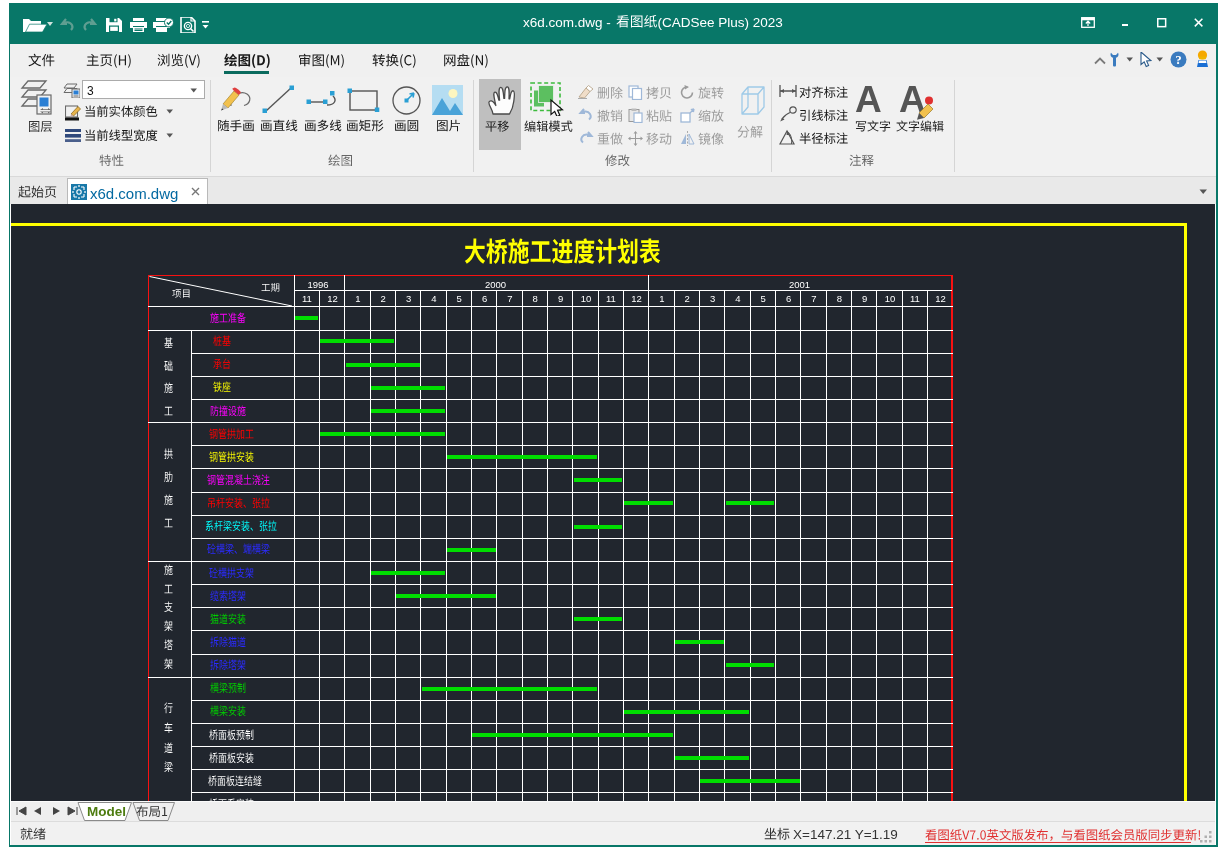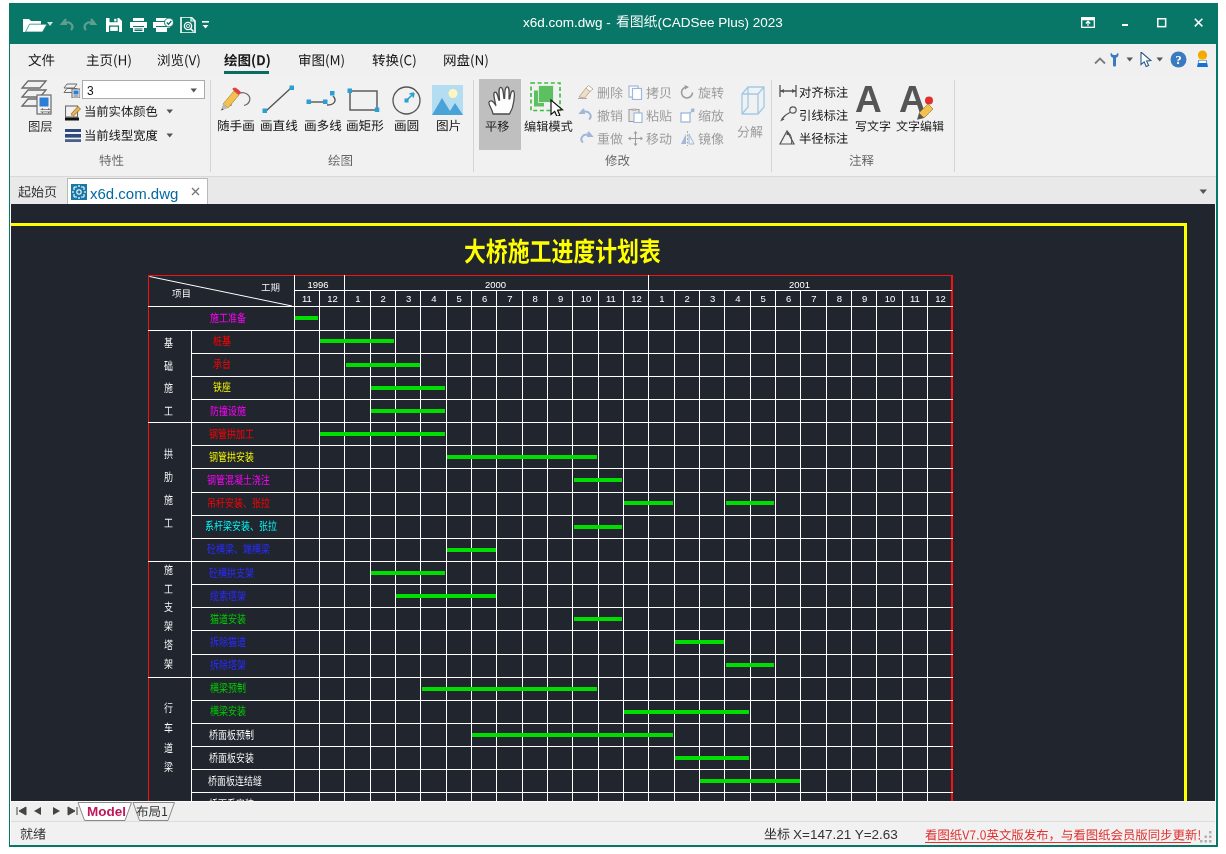--- a/index.html
+++ b/index.html
@@ -622,33 +622,33 @@
 <svg style="position:absolute;left:16px;top:805.5px" width="62" height="10" viewBox="0 0 62 10">
 <path d="M1 1 V9 M10 1 L3 5 L10 9 Z" fill="#444" stroke="#444" stroke-width="1"></path>
 <path d="M25 1 L18 5 L25 9 Z" fill="#444"></path>
 <path d="M37 1 L44 5 L37 9 Z" fill="#444"></path>
 <path d="M52 1 L59 5 L52 9 Z M61 1 V9" fill="#444" stroke="#444" stroke-width="1"></path>
   </svg>
 <svg style="position:absolute;left:76px;top:801.5px" width="100" height="19" viewBox="0 0 100 19">
     <path d="M2 0.5 L55.5 0.5 L49 18.5 L8.5 18.5 Z" fill="#fff" stroke="#8a8a8a" stroke-width="1"></path>
     <path d="M57 0.5 L98.5 0.5 L92 18.5 L63.5 18.5 Z" fill="#EFEFEF" stroke="#8a8a8a" stroke-width="1"></path>
   </svg>
-<div style="position:absolute;left:87.0px;top:803.5px;font:bold 13.5px 'Liberation Sans', sans-serif;color:#be185d;white-space:nowrap;">Model</div>
+<div style="position:absolute;left:87.0px;top:803.5px;font:bold 13.5px 'Liberation Sans', sans-serif;color:#4d7c0f;white-space:nowrap;">Model</div>
 <svg style="position:absolute;left:136.0px;top:803.4px;overflow:visible" width="2" height="2">
     <path transform="translate(0,13.12) scale(1.0,1)" d="M5 -10.5C4.8 -9.9 4.6 -9.2 4.3 -8.6H0.8V-7.7H3.9C3.1 -6 1.9 -4.5 0.4 -3.4C0.6 -3.2 0.8 -2.9 1 -2.6C1.6 -3.1 2.2 -3.7 2.8 -4.3V-0.2H3.7V-4.5H6.4V1H7.3V-4.5H10.1V-1.4C10.1 -1.2 10.1 -1.1 9.9 -1.1C9.7 -1.1 8.9 -1.1 8.1 -1.1C8.3 -0.9 8.4 -0.6 8.5 -0.3C9.5 -0.3 10.2 -0.3 10.6 -0.4C11 -0.6 11.1 -0.9 11.1 -1.4V-5.4H10.1H7.3V-7.1H6.4V-5.4H3.6C4.1 -6.1 4.6 -6.9 5 -7.7H11.8V-8.6H5.4C5.6 -9.2 5.8 -9.7 6 -10.3ZM14.4 -9.9V-6.9C14.4 -4.8 14.3 -2 12.8 0.1C13.1 0.2 13.4 0.5 13.6 0.7C14.7 -0.9 15.1 -2.9 15.2 -4.7H23C22.8 -1.5 22.7 -0.3 22.4 -0C22.3 0.1 22.1 0.1 21.9 0.1C21.7 0.1 21.1 0.1 20.4 0.1C20.6 0.3 20.7 0.7 20.7 1C21.4 1 22 1 22.4 1C22.7 0.9 23 0.8 23.2 0.6C23.6 0.1 23.7 -1.3 23.9 -5.1C23.9 -5.2 23.9 -5.6 23.9 -5.6H15.3L15.3 -6.6H23V-9.9ZM15.3 -9H22.1V-7.4H15.3ZM16.4 -3.7V0.2H17.2V-0.5H21.1V-3.7ZM17.2 -3H20.2V-1.3H17.2ZM26.1 0H31.1V-1H29.3V-9.2H28.4C27.9 -8.9 27.3 -8.7 26.5 -8.5V-7.8H28.1V-1H26.1Z" fill="#333"></path>
   </svg>
 <div style="position:absolute;left:11.0px;top:820.5px;width:1203.5px;height:24.3px;background:#F1F1F1;"></div>
 <div style="position:absolute;left:11.0px;top:820.5px;width:1203.5px;height:1.0px;background:#DCDCDC;"></div>
 <svg style="position:absolute;left:19.5px;top:825.4px;overflow:visible" width="2" height="2">
     <path transform="translate(0,13.65) scale(1.0,1)" d="M2.3 -6.6H5.2V-5H2.3ZM9.4 -5.6V-0.7C9.4 0.1 9.5 0.4 9.7 0.5C9.9 0.7 10.2 0.7 10.5 0.7C10.6 0.7 11.1 0.7 11.3 0.7C11.6 0.7 11.9 0.7 12.1 0.6C12.3 0.5 12.4 0.4 12.5 0.1C12.5 -0.2 12.6 -0.9 12.6 -1.4C12.4 -1.5 12 -1.7 11.9 -1.9C11.8 -1.2 11.8 -0.7 11.8 -0.4C11.8 -0.2 11.7 -0.1 11.6 -0.1C11.5 -0 11.4 -0 11.2 -0C11 -0 10.8 -0 10.7 -0C10.5 -0 10.4 -0 10.3 -0.1C10.3 -0.1 10.2 -0.3 10.2 -0.6V-5.6ZM1.8 -3.6C1.6 -2.5 1.2 -1.4 0.7 -0.7C0.8 -0.6 1.2 -0.3 1.4 -0.2C1.9 -1 2.4 -2.2 2.7 -3.4ZM4.8 -3.4C5.2 -2.7 5.6 -1.7 5.7 -1.1L6.4 -1.4C6.3 -2 5.9 -3 5.5 -3.7ZM10 -9.9C10.5 -9.3 11.1 -8.5 11.3 -8L12 -8.4C11.8 -8.9 11.2 -9.8 10.6 -10.3ZM1.4 -7.4V-4.3H3.4V-0C3.4 0.1 3.3 0.1 3.2 0.1C3.1 0.2 2.6 0.2 2.1 0.1C2.3 0.4 2.4 0.7 2.4 1C3.1 1 3.6 0.9 3.9 0.8C4.2 0.7 4.2 0.4 4.2 0V-4.3H6.1V-7.4ZM2.9 -10.7C3.1 -10.3 3.3 -9.8 3.5 -9.3H0.7V-8.4H6.6V-9.3H4.5C4.3 -9.8 4 -10.4 3.8 -10.9ZM8.6 -10.9C8.6 -9.9 8.6 -8.7 8.5 -7.6H6.8V-6.7H8.4C8.2 -3.9 7.6 -1.2 5.7 0.5C5.9 0.6 6.2 0.9 6.4 1.1C8.4 -0.8 9.1 -3.7 9.3 -6.7H12.4V-7.6H9.4C9.5 -8.7 9.5 -9.8 9.5 -10.9ZM13.6 -0.7 13.8 0.2C15 -0.1 16.5 -0.5 18 -0.9L18 -1.7C16.3 -1.3 14.7 -0.9 13.6 -0.7ZM24.3 -10.2C24 -9.7 23.7 -9.2 23.4 -8.6V-9.4H21.6V-10.9H20.7V-9.4H18.6V-8.5H20.7V-6.9H17.9V-6H21.1C20 -5.1 18.9 -4.3 17.6 -3.7C17.8 -3.5 18.1 -3.1 18.2 -2.9C18.6 -3.2 19.1 -3.4 19.5 -3.6V1H20.4V0.5H23.7V0.9H24.7V-4.7H20.9C21.4 -5.1 21.9 -5.5 22.4 -6H25.5V-6.9H23.2C23.9 -7.8 24.6 -8.8 25.2 -9.9ZM21.6 -8.5H23.3C22.9 -7.9 22.5 -7.4 22 -6.9H21.6ZM20.4 -1.7H23.7V-0.4H20.4ZM20.4 -2.5V-3.8H23.7V-2.5ZM13.8 -5.5C14 -5.6 14.3 -5.7 16 -5.9C15.4 -5 14.8 -4.3 14.6 -4.1C14.2 -3.6 13.9 -3.3 13.6 -3.2C13.7 -3 13.9 -2.5 13.9 -2.4C14.1 -2.5 14.6 -2.6 17.6 -3.2C17.6 -3.4 17.6 -3.8 17.6 -4.1L15.2 -3.6C16.2 -4.8 17.2 -6.2 18.1 -7.7L17.3 -8.1C17.1 -7.6 16.8 -7.2 16.5 -6.7L14.7 -6.5C15.5 -7.6 16.2 -9.1 16.8 -10.5L15.9 -10.9C15.4 -9.3 14.5 -7.6 14.2 -7.2C13.9 -6.7 13.7 -6.4 13.5 -6.4C13.6 -6.1 13.8 -5.7 13.8 -5.5Z" fill="#333"></path>
   </svg>
 <svg style="position:absolute;left:763.5px;top:825.4px;overflow:visible" width="2" height="2">
     <path transform="translate(0,13.65) scale(1.0,1)" d="M9.5 -10.3C9.1 -8.3 8.3 -6.6 7 -5.5V-10.8H6V-3.8H1.6V-2.9H6V-0.4H0.7V0.5H12.3V-0.4H7V-2.9H11.5V-3.8H7V-5.4C7.2 -5.2 7.5 -4.9 7.6 -4.7C8.3 -5.3 8.9 -6.1 9.4 -7C10.3 -6.2 11.2 -5.2 11.6 -4.5L12.3 -5.2C11.8 -5.9 10.7 -7 9.8 -7.9C10.1 -8.6 10.3 -9.3 10.5 -10.1ZM3.2 -10.3C2.7 -8.1 1.9 -6.3 0.5 -5.1C0.7 -5 1.1 -4.6 1.2 -4.4C2 -5.1 2.7 -6.1 3.2 -7.1C3.8 -6.4 4.6 -5.6 4.9 -5.1L5.6 -5.8C5.2 -6.4 4.3 -7.3 3.5 -8C3.8 -8.7 4 -9.4 4.1 -10.2ZM19.1 -9.9V-9H24.7V-9.9ZM23.1 -4.2C23.7 -2.9 24.3 -1.2 24.5 -0.2L25.4 -0.5C25.2 -1.6 24.6 -3.2 24 -4.5ZM19.4 -4.4C19 -3.1 18.5 -1.7 17.7 -0.7C18 -0.6 18.3 -0.4 18.5 -0.2C19.2 -1.2 19.9 -2.7 20.3 -4.3ZM18.5 -6.8V-5.9H21.3V-0.2C21.3 -0.1 21.2 -0 21 0C20.9 0 20.2 0 19.6 -0C19.7 0.3 19.8 0.7 19.9 1C20.8 1 21.4 1 21.8 0.8C22.1 0.6 22.3 0.3 22.3 -0.2V-5.9H25.4V-6.8ZM15.6 -10.9V-8.2H13.6V-7.3H15.4C15 -5.6 14.1 -3.8 13.3 -2.8C13.5 -2.5 13.8 -2.1 13.9 -1.9C14.5 -2.7 15.1 -4.1 15.6 -5.5V1H16.6V-5.8C17 -5.1 17.6 -4.3 17.8 -3.9L18.4 -4.7C18.1 -5 17 -6.5 16.6 -6.9V-7.3H18.3V-8.2H16.6V-10.9Z" fill="#333"></path>
   </svg>
-<div style="position:absolute;left:793.0px;top:827.0px;font:13.5px 'Liberation Sans', sans-serif;color:#333;white-space:nowrap;">X=147.21 Y=2.63</div>
+<div style="position:absolute;left:793.0px;top:827.0px;font:13.5px 'Liberation Sans', sans-serif;color:#333;white-space:nowrap;">X=147.21 Y=1.19</div>
 <svg style="position:absolute;left:925px;top:825.5px;overflow:visible" width="2" height="2">
     <path transform="translate(0,13.5)" d="M4.1 -2.7H9.5V-1.8H4.1ZM4.1 -3.3V-4.2H9.5V-3.3ZM4.1 -1.1H9.5V-0.2H4.1ZM10.2 -10.3C8.3 -9.9 4.5 -9.7 1.5 -9.7C1.6 -9.5 1.6 -9.2 1.6 -9C2.7 -9 3.9 -9 5.1 -9.1C5 -8.8 4.9 -8.5 4.8 -8.2H1.6V-7.5H4.5C4.4 -7.2 4.3 -6.8 4.1 -6.5H0.7V-5.8H3.7C2.9 -4.5 1.8 -3.3 0.4 -2.5C0.6 -2.3 0.9 -2 1 -1.8C1.9 -2.3 2.6 -2.9 3.2 -3.6V1H4.1V0.5H9.5V1H10.5V-4.9H4.2C4.4 -5.2 4.6 -5.5 4.7 -5.8H11.7V-6.5H5.1C5.3 -6.8 5.4 -7.2 5.5 -7.5H10.9V-8.2H5.8L6.1 -9.1C7.9 -9.2 9.6 -9.4 10.8 -9.6ZM17.1 -3.5C18 -3.2 19.3 -2.8 20 -2.5L20.4 -3.1C19.7 -3.4 18.4 -3.8 17.4 -4ZM15.8 -1.9C17.5 -1.7 19.7 -1.2 20.9 -0.8L21.3 -1.5C20.1 -1.8 17.9 -2.3 16.2 -2.5ZM13.4 -9.9V1H14.3V0.5H22.8V1H23.8V-9.9ZM14.3 -0.4V-9H22.8V-0.4ZM17.5 -8.8C16.9 -7.8 15.8 -6.8 14.8 -6.2C15 -6 15.3 -5.8 15.4 -5.6C15.8 -5.9 16.2 -6.2 16.6 -6.5C17 -6.1 17.4 -5.7 17.9 -5.4C16.9 -4.9 15.7 -4.5 14.6 -4.3C14.7 -4.1 14.9 -3.8 15 -3.5C16.2 -3.8 17.5 -4.3 18.7 -4.9C19.7 -4.4 20.9 -3.9 22.1 -3.7C22.2 -3.9 22.4 -4.2 22.6 -4.4C21.5 -4.6 20.4 -4.9 19.5 -5.4C20.4 -6 21.2 -6.7 21.7 -7.5L21.2 -7.8L21 -7.8H17.8C18 -8 18.2 -8.3 18.3 -8.5ZM17.1 -7 17.2 -7.1H20.4C19.9 -6.6 19.3 -6.2 18.7 -5.8C18 -6.1 17.5 -6.5 17.1 -7ZM25.4 -0.7 25.5 0.2C26.7 -0 28.3 -0.4 29.8 -0.8L29.7 -1.6C28.1 -1.2 26.4 -0.9 25.4 -0.7ZM25.6 -5.2C25.8 -5.3 26.1 -5.4 27.7 -5.6C27.1 -4.8 26.6 -4.1 26.4 -3.9C26 -3.4 25.7 -3.1 25.4 -3.1C25.5 -2.9 25.6 -2.5 25.7 -2.3V-2.3L25.7 -2.3C26 -2.4 26.4 -2.5 29.8 -3.2C29.8 -3.4 29.8 -3.8 29.8 -4L27 -3.5C28 -4.6 29 -5.9 29.8 -7.3L29 -7.7C28.8 -7.3 28.5 -6.9 28.3 -6.4L26.5 -6.3C27.3 -7.3 28.1 -8.7 28.6 -10L27.8 -10.4C27.3 -8.9 26.3 -7.3 26 -6.9C25.7 -6.5 25.5 -6.2 25.3 -6.1C25.4 -5.9 25.5 -5.4 25.6 -5.2ZM30.2 1C30.5 0.8 30.9 0.7 33.4 -0.2C33.4 -0.4 33.3 -0.8 33.3 -1L31.2 -0.3V-4.7H33.4C33.7 -1.4 34.3 0.9 35.6 0.9C36.3 0.9 36.6 0.3 36.8 -1.5C36.5 -1.6 36.2 -1.8 36 -2C36 -0.6 35.9 -0 35.6 -0C35 -0 34.5 -1.9 34.3 -4.7H36.4V-5.6H34.2C34.2 -6.7 34.2 -7.8 34.2 -9.1C34.9 -9.2 35.6 -9.4 36.2 -9.6L35.6 -10.3C34.3 -9.9 32.2 -9.5 30.3 -9.3V-0.6C30.3 -0.1 30 0.2 29.8 0.3C30 0.4 30.2 0.8 30.2 1ZM33.4 -5.6H31.2V-8.6C31.8 -8.7 32.6 -8.8 33.3 -8.9C33.3 -7.8 33.3 -6.6 33.4 -5.6ZM40.1 0H41.4L44.3 -9.1H43.2L41.7 -4.2C41.4 -3.1 41.2 -2.2 40.8 -1.2H40.8C40.4 -2.2 40.2 -3.1 39.9 -4.2L38.4 -9.1H37.2ZM46.8 0H48C48.1 -3.6 48.5 -5.7 50.6 -8.4V-9.1H44.9V-8.1H49.4C47.6 -5.6 46.9 -3.4 46.8 0ZM52.9 0.2C53.4 0.2 53.8 -0.2 53.8 -0.7C53.8 -1.2 53.4 -1.6 52.9 -1.6C52.5 -1.6 52.1 -1.2 52.1 -0.7C52.1 -0.2 52.5 0.2 52.9 0.2ZM58.1 0.2C59.8 0.2 60.9 -1.4 60.9 -4.6C60.9 -7.7 59.8 -9.3 58.1 -9.3C56.4 -9.3 55.3 -7.7 55.3 -4.6C55.3 -1.4 56.4 0.2 58.1 0.2ZM58.1 -0.8C57.1 -0.8 56.4 -1.9 56.4 -4.6C56.4 -7.2 57.1 -8.4 58.1 -8.4C59.1 -8.4 59.8 -7.2 59.8 -4.6C59.8 -1.9 59.1 -0.8 58.1 -0.8ZM67.2 -7.8V-6.3H63.5V-3.4H62.2V-2.6H66.9C66.4 -1.5 65.1 -0.5 62 0.2C62.2 0.4 62.5 0.8 62.6 1C65.8 0.2 67.2 -0.9 67.8 -2.2C68.8 -0.4 70.5 0.6 73 1C73.1 0.8 73.3 0.4 73.6 0.2C71.2 -0.2 69.5 -1 68.6 -2.6H73.3V-3.4H72V-6.3H68.2V-7.8ZM64.4 -3.4V-5.5H67.2V-4.4C67.2 -4.1 67.2 -3.7 67.1 -3.4ZM71.1 -3.4H68.1C68.2 -3.7 68.2 -4 68.2 -4.3V-5.5H71.1ZM69.5 -10.4V-9.3H65.9V-10.4H65V-9.3H62.4V-8.4H65V-7.1H65.9V-8.4H69.5V-7.1H70.4V-8.4H73V-9.3H70.4V-10.4ZM79.2 -10.2C79.6 -9.6 80 -8.8 80.1 -8.3L81.1 -8.6C81 -9.1 80.5 -9.9 80.2 -10.5ZM74.6 -8.2V-7.3H76.5C77.2 -5.4 78.2 -3.8 79.5 -2.5C78.1 -1.3 76.4 -0.5 74.4 0.1C74.6 0.3 74.9 0.7 75 1C77 0.3 78.8 -0.6 80.2 -1.8C81.6 -0.6 83.3 0.3 85.3 0.9C85.4 0.6 85.7 0.2 85.9 0C83.9 -0.4 82.3 -1.3 80.9 -2.5C82.1 -3.8 83.1 -5.4 83.8 -7.3H85.8V-8.2ZM80.2 -3.1C79 -4.3 78.1 -5.7 77.5 -7.3H82.8C82.1 -5.6 81.3 -4.3 80.2 -3.1ZM87.6 -10.2V-5.2C87.6 -3.4 87.5 -1.1 86.7 0.5C86.9 0.6 87.2 0.9 87.4 1C88.1 -0.2 88.4 -1.9 88.5 -3.5H90.2V1H91V-4.4H88.5L88.5 -5.2V-6.2H91.8V-7H90.7V-10.4H89.8V-7H88.5V-10.2ZM96.9 -5.9C96.6 -4.5 96.2 -3.3 95.6 -2.3C94.9 -3.4 94.5 -4.6 94.2 -5.9ZM92.3 -9.6V-5.3C92.3 -3.4 92.2 -1.1 91.3 0.5C91.5 0.6 91.8 0.9 92 1.1C93.1 -0.7 93.2 -3.2 93.2 -5.3V-5.9H93.5C93.8 -4.3 94.3 -2.8 95 -1.6C94.4 -0.8 93.6 -0.1 92.7 0.3C92.9 0.4 93.1 0.8 93.3 1C94.1 0.6 94.9 -0 95.5 -0.8C96.1 -0 96.8 0.6 97.7 1C97.8 0.8 98.1 0.4 98.3 0.3C97.4 -0.1 96.7 -0.7 96.1 -1.5C97 -2.8 97.6 -4.5 97.9 -6.7L97.3 -6.8L97.2 -6.8H93.2V-8.8C94.9 -9 96.8 -9.2 98.1 -9.5L97.5 -10.3C96.3 -10 94.2 -9.7 92.3 -9.6ZM107.1 -9.8C107.6 -9.2 108.3 -8.4 108.7 -8L109.4 -8.5C109.1 -8.9 108.3 -9.7 107.8 -10.2ZM100.5 -6.5C100.7 -6.6 101.1 -6.7 101.9 -6.7H103.6C102.8 -4.1 101.4 -2.1 99.1 -0.7C99.3 -0.5 99.7 -0.2 99.8 0C101.4 -1 102.6 -2.2 103.5 -3.8C104 -2.9 104.6 -2 105.3 -1.4C104.3 -0.6 103 -0.1 101.7 0.2C101.9 0.4 102.1 0.8 102.2 1C103.6 0.6 104.9 0.1 106 -0.8C107.2 0.1 108.5 0.7 110.1 1C110.2 0.8 110.5 0.4 110.7 0.2C109.2 -0.1 107.9 -0.6 106.8 -1.3C107.9 -2.3 108.7 -3.5 109.2 -5.1L108.6 -5.4L108.4 -5.4H104.2C104.4 -5.8 104.5 -6.2 104.7 -6.7H110.3L110.3 -7.6H104.9C105.1 -8.4 105.3 -9.3 105.4 -10.3L104.4 -10.5C104.2 -9.4 104.1 -8.5 103.8 -7.6H101.6C101.9 -8.2 102.3 -9.1 102.5 -9.9L101.5 -10.1C101.3 -9.1 100.8 -8.1 100.7 -7.9C100.5 -7.6 100.4 -7.4 100.2 -7.4C100.3 -7.1 100.5 -6.7 100.5 -6.5ZM106 -1.9C105.2 -2.6 104.5 -3.5 104 -4.5H107.9C107.5 -3.5 106.8 -2.6 106 -1.9ZM116.1 -10.4C115.9 -9.8 115.7 -9.2 115.4 -8.5H111.9V-7.6H115C114.2 -6 113 -4.4 111.5 -3.4C111.7 -3.2 111.9 -2.9 112.1 -2.6C112.8 -3.1 113.4 -3.6 113.9 -4.3V-0.2H114.8V-4.5H117.5V1H118.4V-4.5H121.2V-1.4C121.2 -1.2 121.1 -1.1 120.9 -1.1C120.7 -1.1 120 -1.1 119.2 -1.1C119.3 -0.9 119.5 -0.5 119.5 -0.3C120.6 -0.3 121.2 -0.3 121.6 -0.4C122 -0.6 122.1 -0.8 122.1 -1.3V-5.3H121.2H118.4V-7H117.5V-5.3H114.7C115.2 -6.1 115.7 -6.8 116.1 -7.6H122.8V-8.5H116.4C116.7 -9.1 116.9 -9.6 117 -10.2ZM125.5 1.3C126.8 0.9 127.6 -0.1 127.6 -1.5C127.6 -2.4 127.3 -2.9 126.6 -2.9C126.1 -2.9 125.6 -2.6 125.6 -2C125.6 -1.4 126.1 -1.1 126.6 -1.1L126.8 -1.2C126.7 -0.3 126.2 0.3 125.2 0.7ZM136.6 -3V-2.1H144.4V-3ZM139.2 -10.1C138.9 -8.4 138.4 -6.1 138 -4.7L138.8 -4.7H139H145.9C145.7 -1.9 145.3 -0.6 144.9 -0.2C144.7 -0 144.5 -0 144.2 -0C143.9 -0 142.9 -0 141.9 -0.1C142.1 0.1 142.3 0.5 142.3 0.8C143.2 0.8 144.1 0.9 144.5 0.8C145 0.8 145.4 0.7 145.7 0.4C146.3 -0.1 146.6 -1.6 147 -5.1C147 -5.3 147 -5.6 147 -5.6H139.2C139.3 -6.2 139.5 -7 139.7 -7.8H146.8V-8.7H139.8L140.1 -10ZM152.5 -2.7H157.9V-1.8H152.5ZM152.5 -3.3V-4.2H157.9V-3.3ZM152.5 -1.1H157.9V-0.2H152.5ZM158.6 -10.3C156.6 -9.9 152.8 -9.7 149.8 -9.7C149.9 -9.5 150 -9.2 150 -9C151.1 -9 152.2 -9 153.4 -9.1C153.3 -8.8 153.2 -8.5 153.1 -8.2H150V-7.5H152.9C152.7 -7.2 152.6 -6.8 152.4 -6.5H149.1V-5.8H152C151.2 -4.5 150.2 -3.3 148.8 -2.5C148.9 -2.3 149.2 -2 149.3 -1.8C150.2 -2.3 150.9 -2.9 151.6 -3.6V1H152.5V0.5H157.9V1H158.8V-4.9H152.6C152.7 -5.2 152.9 -5.5 153.1 -5.8H160V-6.5H153.5C153.6 -6.8 153.7 -7.2 153.9 -7.5H159.3V-8.2H154.1L154.4 -9.1C156.2 -9.2 157.9 -9.4 159.2 -9.6ZM165.4 -3.5C166.4 -3.2 167.6 -2.8 168.3 -2.5L168.7 -3.1C168 -3.4 166.8 -3.8 165.8 -4ZM164.2 -1.9C165.9 -1.7 168 -1.2 169.2 -0.8L169.6 -1.5C168.4 -1.8 166.3 -2.3 164.6 -2.5ZM161.8 -9.9V1H162.7V0.5H171.2V1H172.1V-9.9ZM162.7 -0.4V-9H171.2V-0.4ZM165.9 -8.8C165.3 -7.8 164.2 -6.8 163.1 -6.2C163.3 -6 163.6 -5.8 163.8 -5.6C164.2 -5.9 164.5 -6.2 164.9 -6.5C165.3 -6.1 165.8 -5.7 166.2 -5.4C165.2 -4.9 164 -4.5 162.9 -4.3C163.1 -4.1 163.3 -3.8 163.3 -3.5C164.6 -3.8 165.9 -4.3 167 -4.9C168.1 -4.4 169.2 -3.9 170.4 -3.7C170.5 -3.9 170.8 -4.2 170.9 -4.4C169.9 -4.6 168.8 -4.9 167.8 -5.4C168.7 -6 169.5 -6.7 170 -7.5L169.5 -7.8L169.4 -7.8H166.1C166.3 -8 166.5 -8.3 166.7 -8.5ZM165.4 -7 165.5 -7.1H168.7C168.3 -6.6 167.7 -6.2 167 -5.8C166.4 -6.1 165.8 -6.5 165.4 -7ZM173.7 -0.7 173.9 0.2C175.1 -0 176.6 -0.4 178.1 -0.8L178 -1.6C176.4 -1.2 174.8 -0.9 173.7 -0.7ZM173.9 -5.2C174.1 -5.3 174.4 -5.4 176 -5.6C175.5 -4.8 174.9 -4.1 174.7 -3.9C174.3 -3.4 174 -3.1 173.7 -3.1C173.8 -2.9 174 -2.5 174 -2.3V-2.3L174 -2.3C174.3 -2.4 174.8 -2.5 178.1 -3.2C178.1 -3.4 178.1 -3.8 178.1 -4L175.4 -3.5C176.3 -4.6 177.3 -5.9 178.1 -7.3L177.4 -7.7C177.1 -7.3 176.9 -6.9 176.6 -6.4L174.9 -6.3C175.7 -7.3 176.4 -8.7 177 -10L176.1 -10.4C175.6 -8.9 174.7 -7.3 174.4 -6.9C174.1 -6.5 173.9 -6.2 173.6 -6.1C173.7 -5.9 173.9 -5.4 173.9 -5.2ZM178.6 1C178.8 0.8 179.2 0.7 181.7 -0.2C181.7 -0.4 181.6 -0.8 181.6 -1L179.5 -0.3V-4.7H181.8C182 -1.4 182.6 0.9 183.9 0.9C184.7 0.9 185 0.3 185.1 -1.5C184.9 -1.6 184.6 -1.8 184.4 -2C184.3 -0.6 184.2 -0 184 -0C183.3 -0 182.9 -1.9 182.7 -4.7H184.8V-5.6H182.6C182.5 -6.7 182.5 -7.8 182.5 -9.1C183.3 -9.2 184 -9.4 184.6 -9.6L183.9 -10.3C182.7 -9.9 180.5 -9.5 178.6 -9.3V-0.6C178.6 -0.1 178.4 0.2 178.2 0.3C178.3 0.4 178.5 0.8 178.6 1ZM181.7 -5.6H179.5V-8.6C180.2 -8.7 180.9 -8.8 181.6 -8.9C181.6 -7.8 181.6 -6.6 181.7 -5.6ZM187.5 0.7C188 0.5 188.7 0.5 195.2 -0.1C195.5 0.3 195.8 0.7 195.9 1L196.8 0.5C196.2 -0.5 195 -1.8 193.9 -2.8L193.1 -2.4C193.6 -1.9 194.1 -1.4 194.6 -0.9L188.9 -0.4C189.8 -1.3 190.7 -2.3 191.5 -3.3H196.9V-4.2H186.6V-3.3H190.2C189.4 -2.2 188.4 -1.2 188.1 -0.9C187.7 -0.5 187.4 -0.3 187.2 -0.2C187.3 0 187.4 0.5 187.5 0.7ZM191.8 -10.4C190.7 -8.8 188.5 -7.2 186.1 -6.2C186.3 -6 186.6 -5.6 186.7 -5.3C187.5 -5.7 188.2 -6.1 188.8 -6.5V-5.7H194.7V-6.6H189C190 -7.3 191 -8 191.8 -8.9C192.5 -8.1 193.6 -7.3 194.7 -6.6C195.4 -6.2 196.1 -5.8 196.8 -5.5C197 -5.7 197.3 -6.1 197.5 -6.3C195.5 -7 193.5 -8.4 192.3 -9.5L192.7 -10ZM201.3 -9.1H207.1V-7.6H201.3ZM200.3 -9.9V-6.8H208.1V-9.9ZM203.6 -4.1V-2.9C203.6 -1.9 203.2 -0.6 198.8 0.3C199 0.5 199.3 0.8 199.4 1C204 0 204.6 -1.6 204.6 -2.9V-4.1ZM204.5 -0.8C206 -0.3 208 0.5 209.1 1L209.5 0.2C208.5 -0.3 206.4 -1 205 -1.5ZM199.9 -5.7V-1.1H200.8V-4.8H207.6V-1.2H208.6V-5.7ZM211.6 -10.2V-5.2C211.6 -3.4 211.5 -1.1 210.7 0.5C210.9 0.6 211.2 0.9 211.4 1C212.1 -0.2 212.4 -1.9 212.5 -3.5H214.2V1H215V-4.4H212.5L212.5 -5.2V-6.2H215.8V-7H214.7V-10.4H213.8V-7H212.5V-10.2ZM220.9 -5.9C220.6 -4.5 220.2 -3.3 219.6 -2.3C218.9 -3.4 218.5 -4.6 218.2 -5.9ZM216.3 -9.6V-5.3C216.3 -3.4 216.2 -1.1 215.3 0.5C215.5 0.6 215.8 0.9 216 1.1C217.1 -0.7 217.2 -3.2 217.2 -5.3V-5.9H217.5C217.8 -4.3 218.3 -2.8 219 -1.6C218.4 -0.8 217.6 -0.1 216.7 0.3C216.9 0.4 217.1 0.8 217.3 1C218.1 0.6 218.9 -0 219.5 -0.8C220.1 -0 220.8 0.6 221.7 1C221.8 0.8 222.1 0.4 222.3 0.3C221.4 -0.1 220.7 -0.7 220.1 -1.5C221 -2.8 221.6 -4.5 221.9 -6.7L221.3 -6.8L221.2 -6.8H217.2V-8.8C218.9 -9 220.8 -9.2 222.1 -9.5L221.5 -10.3C220.3 -10 218.2 -9.7 216.3 -9.6ZM225.8 -7.6V-6.8H232.1V-7.6ZM227.3 -4.7H230.6V-2.3H227.3ZM226.4 -5.5V-0.6H227.3V-1.5H231.4V-5.5ZM223.8 -9.8V1H224.7V-8.9H233.2V-0.2C233.2 0 233.1 0.1 232.9 0.1C232.6 0.1 231.9 0.1 231.1 0.1C231.3 0.3 231.4 0.8 231.5 1C232.5 1 233.2 1 233.6 0.8C233.9 0.7 234.1 0.4 234.1 -0.2V-9.8ZM238.7 -5.2C238.2 -4.2 237.2 -3.2 236.2 -2.5C236.5 -2.4 236.8 -2 236.9 -1.8C237.9 -2.6 239 -3.8 239.6 -4.9ZM237.7 -9.4V-6.6H235.9V-5.7H240.9V-1.8H241.8C240.2 -0.9 238.2 -0.3 235.8 0C236 0.3 236.2 0.7 236.3 0.9C241 0.2 244.2 -1.5 245.8 -4.7L244.9 -5.1C244.2 -3.7 243.2 -2.7 241.9 -1.9V-5.7H246.8V-6.6H242V-8.2H245.6V-9.1H242V-10.4H241V-6.6H238.7V-9.4ZM250.7 -3 249.9 -2.6C250.3 -1.9 250.8 -1.3 251.4 -0.9C250.7 -0.4 249.6 -0.1 248.1 0.2C248.3 0.4 248.6 0.8 248.7 1C250.3 0.7 251.4 0.2 252.3 -0.3C254 0.6 256.3 0.8 259.2 1C259.2 0.6 259.4 0.2 259.6 0C256.8 -0 254.6 -0.2 253 -0.9C253.7 -1.6 254 -2.3 254.2 -3.1H258.4V-7.9H254.3V-8.9H259.1V-9.8H248.3V-8.9H253.3V-7.9H249.5V-3.1H253.2C253 -2.5 252.7 -1.9 252.2 -1.4C251.6 -1.8 251.1 -2.3 250.7 -3ZM250.4 -5.1H253.3V-4.6C253.3 -4.3 253.3 -4.1 253.3 -3.8H250.4ZM254.3 -3.8C254.3 -4.1 254.3 -4.3 254.3 -4.6V-5.1H257.4V-3.8ZM250.4 -7.1H253.3V-5.8H250.4ZM254.3 -7.1H257.4V-5.8H254.3ZM264.4 -2.6C264.8 -2 265.2 -1.2 265.4 -0.6L266.1 -1C265.9 -1.6 265.4 -2.4 265 -3ZM261.6 -2.9C261.4 -2.2 261 -1.4 260.4 -0.8C260.6 -0.7 261 -0.5 261.1 -0.4C261.6 -1 262.1 -1.9 262.4 -2.7ZM266.8 -9.2V-5C266.8 -3.3 266.7 -1.2 265.6 0.3C265.8 0.4 266.2 0.7 266.4 0.9C267.5 -0.7 267.7 -3.2 267.7 -5V-5.4H269.6V0.9H270.5V-5.4H271.8V-6.2H267.7V-8.6C269 -8.8 270.4 -9.1 271.4 -9.5L270.7 -10.2C269.8 -9.8 268.2 -9.4 266.8 -9.2ZM262.6 -10.3C262.8 -9.9 263 -9.5 263.1 -9.1H260.7V-8.3H266.2V-9.1H264.1C263.9 -9.5 263.7 -10.1 263.4 -10.5ZM264.6 -8.3C264.5 -7.7 264.2 -6.9 263.9 -6.3H260.5V-5.5H263.1V-4.2H260.6V-3.4H263.1V-0.2C263.1 -0.1 263 -0.1 262.9 -0.1C262.8 -0 262.4 -0 262 -0.1C262.1 0.2 262.2 0.5 262.2 0.7C262.8 0.7 263.3 0.7 263.5 0.6C263.8 0.4 263.9 0.2 263.9 -0.2V-3.4H266.2V-4.2H263.9V-5.5H266.4V-6.3H264.8C265 -6.8 265.3 -7.5 265.5 -8.1ZM261.5 -8.1C261.8 -7.5 261.9 -6.8 262 -6.3L262.8 -6.5C262.7 -7 262.5 -7.7 262.3 -8.2ZM274 -2.7H274.7L274.9 -8L274.9 -9.3H273.8L273.8 -8ZM274.3 0.2C274.8 0.2 275.2 -0.2 275.2 -0.7C275.2 -1.2 274.8 -1.6 274.3 -1.6C273.9 -1.6 273.5 -1.2 273.5 -0.7C273.5 -0.2 273.9 0.2 274.3 0.2Z" fill="#E03030"></path>
   </svg>
 <div style="position:absolute;left:925.0px;top:841.5px;width:266.0px;height:1.0px;background:#E03030;"></div>
 <svg style="position:absolute;left:1200px;top:831px" width="13" height="13">
 <g fill="#b0b0b0">
       <rect x="9" y="0" width="2.5" height="2.5"></rect>
       <rect x="9" y="4.5" width="2.5" height="2.5"></rect>
       <rect x="9" y="9" width="2.5" height="2.5"></rect>
 <rect x="4.5" y="4.5" width="2.5" height="2.5"></rect>

